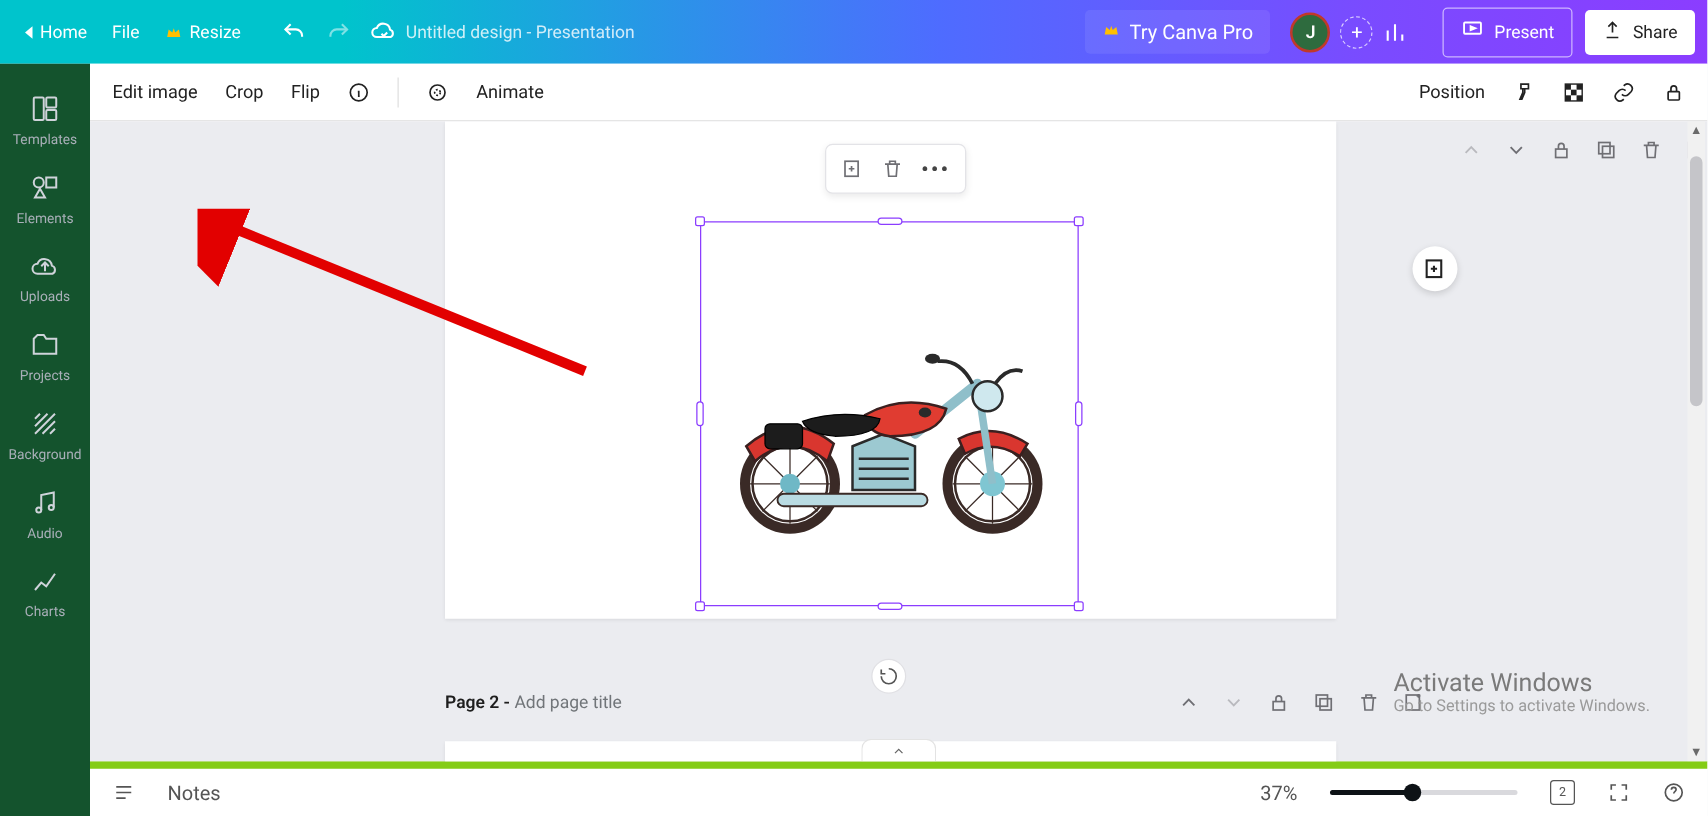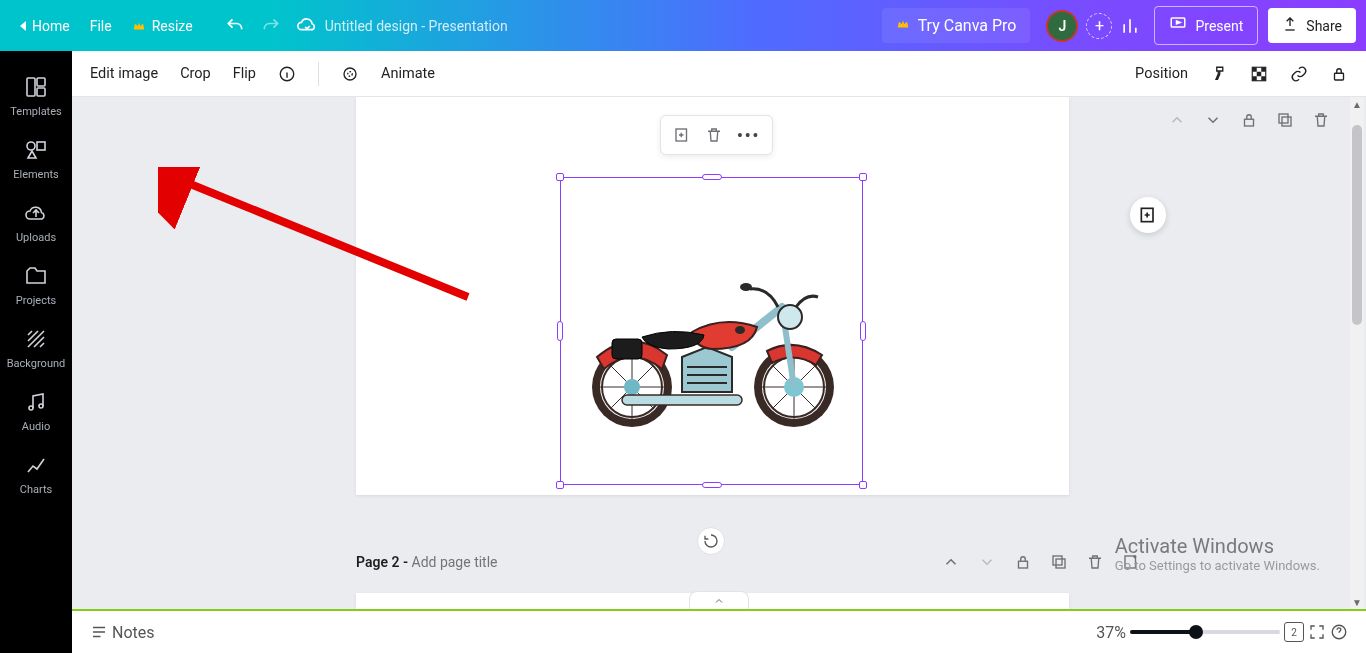--- a/index.html
+++ b/index.html
@@ -13,26 +13,26 @@
   .hbtn { display:flex; align-items:center; gap:6px; padding:6px 10px; border-radius:4px; cursor:pointer; font-size:14px; color:#fff; }
   .chev-left{ width:0;height:0;border-top:5px solid transparent;border-bottom:5px solid transparent;border-right:6px solid #fff;}
   .crown{ width:14px;height:14px; display:inline-block; }
   .crown svg{width:100%;height:100%;}
   .sep{ width:14px;}
   .title-center{ flex:1; text-align:left; color:rgba(255,255,255,.8); font-size:14px;}
   .try-pro{ background:rgba(255,255,255,.08); border-radius:4px; padding:8px 14px; display:flex; align-items:flex-start; gap:8px; font-size:16px;}
   .avatar{ width:32px;height:32px;border-radius:50%;background:#2e6b3e;border:2px solid #c0392b;display:flex;align-items:center;justify-content:center;font-weight:600;font-size:14px;margin-left:16px;}
   .plus-circ{ width:26px;height:26px;border:1px dashed rgba(255,255,255,.7);border-radius:50%;display:flex;align-items:center;justify-content:center;margin-left:8px;font-size:16px;}
   .hicon{ width:36px; display:flex;align-items:center;justify-content:center;}
-  .present-btn{ display:flex;align-items:center;gap:8px;border:1px solid rgba(255,255,255,.6);border-radius:4px;padding:8px 14px;margin-left:6px;font-size:14px;}
+  .present-btn{ display:flex;align-items:center;gap:8px;border:1px solid rgba(255,255,255,.6);border-radius:4px;padding:8px 14px;margin-left:20px;font-size:14px;}
   .share-btn{ background:#fff;color:#222;border-radius:4px;padding:8px 14px;display:flex;align-items:center;gap:8px;font-size:14px;margin-left:10px;}
 
   
   .workspace{ display:flex; height:calc(100% - 51px); }
-  .leftbar{ width:72px; background:#000000; color:#a9afb8; display:flex; flex-direction:column; align-items:flex-end; padding-top:14px;}
+  .leftbar{ width:72px; background:#14532d; color:#a9afb8; display:flex; flex-direction:column; align-items:flex-end; padding-top:14px;}
   .lbitem{ width:100%; display:flex; flex-direction:column; align-items:center; gap:6px; padding:10px 0; cursor:pointer; font-size:11px; color:#a9afb8;}
   .lbitem .lic{ width:24px;height:24px; display:flex;align-items:center;justify-content:center;}
   .lbitem svg{ stroke:#cfd3da; fill:none; }
 
   .main{ flex:1; display:flex; flex-direction:column; background:#fff;}
   .toolbar{ height:46px; border-bottom:1px solid #e5e5e5; display:flex; align-items:center; padding:0 18px; gap:22px; color:#222; font-size:14.5px;}
   .toolbar .sp{ flex:1;}
   .ico18{ width:18px;height:18px; display:inline-flex;align-items:center;justify-content:center;}
   .ico18 svg{width:100%;height:100%;}
   .vdiv{ width:1px; height:24px; background:#e0e0e0;}
@@ -75,21 +75,21 @@
 
   
   .arrow-svg{ position:absolute; left:86px; top:70px; pointer-events:none;}
 
   
   .wm{ position:absolute; right:46px; bottom:36px; color:#888; text-align:left; }
   .wm .l1{ font-size:20px; color:#7a7a7a;margin-top:44px;}
   .wm .l2{ font-size:13px; color:#9a9a9a;}
 
   
-  .bottom{ height:44px; border-top:2px solid #84cc16; display:flex;align-items:center; padding:0 18px; gap:4px; color:#555; background:#fff;}
+  .bottom{ height:44px; border-top:6px solid #84cc16; display:flex;align-items:center; padding:0 18px; gap:26px; color:#555; background:#fff;}
   .bottom .sp{flex:1;}
   .slider{ position:relative; width:150px; height:4px; background:#d9d9dd; border-radius:2px;}
   .slider .fill{ position:absolute;left:0;top:0;bottom:0;width:44%;background:#0d1216;border-radius:2px;}
   .slider .knob{ position:absolute; left:44%; top:50%; transform:translate(-50%,-50%); width:14px;height:14px;border-radius:50%;background:#0d1216;}
   .sq{ width:20px;height:20px;border:1.6px solid #555;border-radius:3px;display:flex;align-items:center;justify-content:center;font-size:10px;}
 
   
   .vscroll{ position:absolute; right:2px; top:0; bottom:0; width:14px; background:#f1f1f1;}
   .vscroll .thumb{ position:absolute; left:2px; right:2px; top:28px; height:200px; background:#c5c5c9; border-radius:6px;}
   .vscroll .arr{ position:absolute; left:0; right:0; height:14px; display:flex;align-items:center;justify-content:center; color:#6b6b6b; font-size:10px;}

